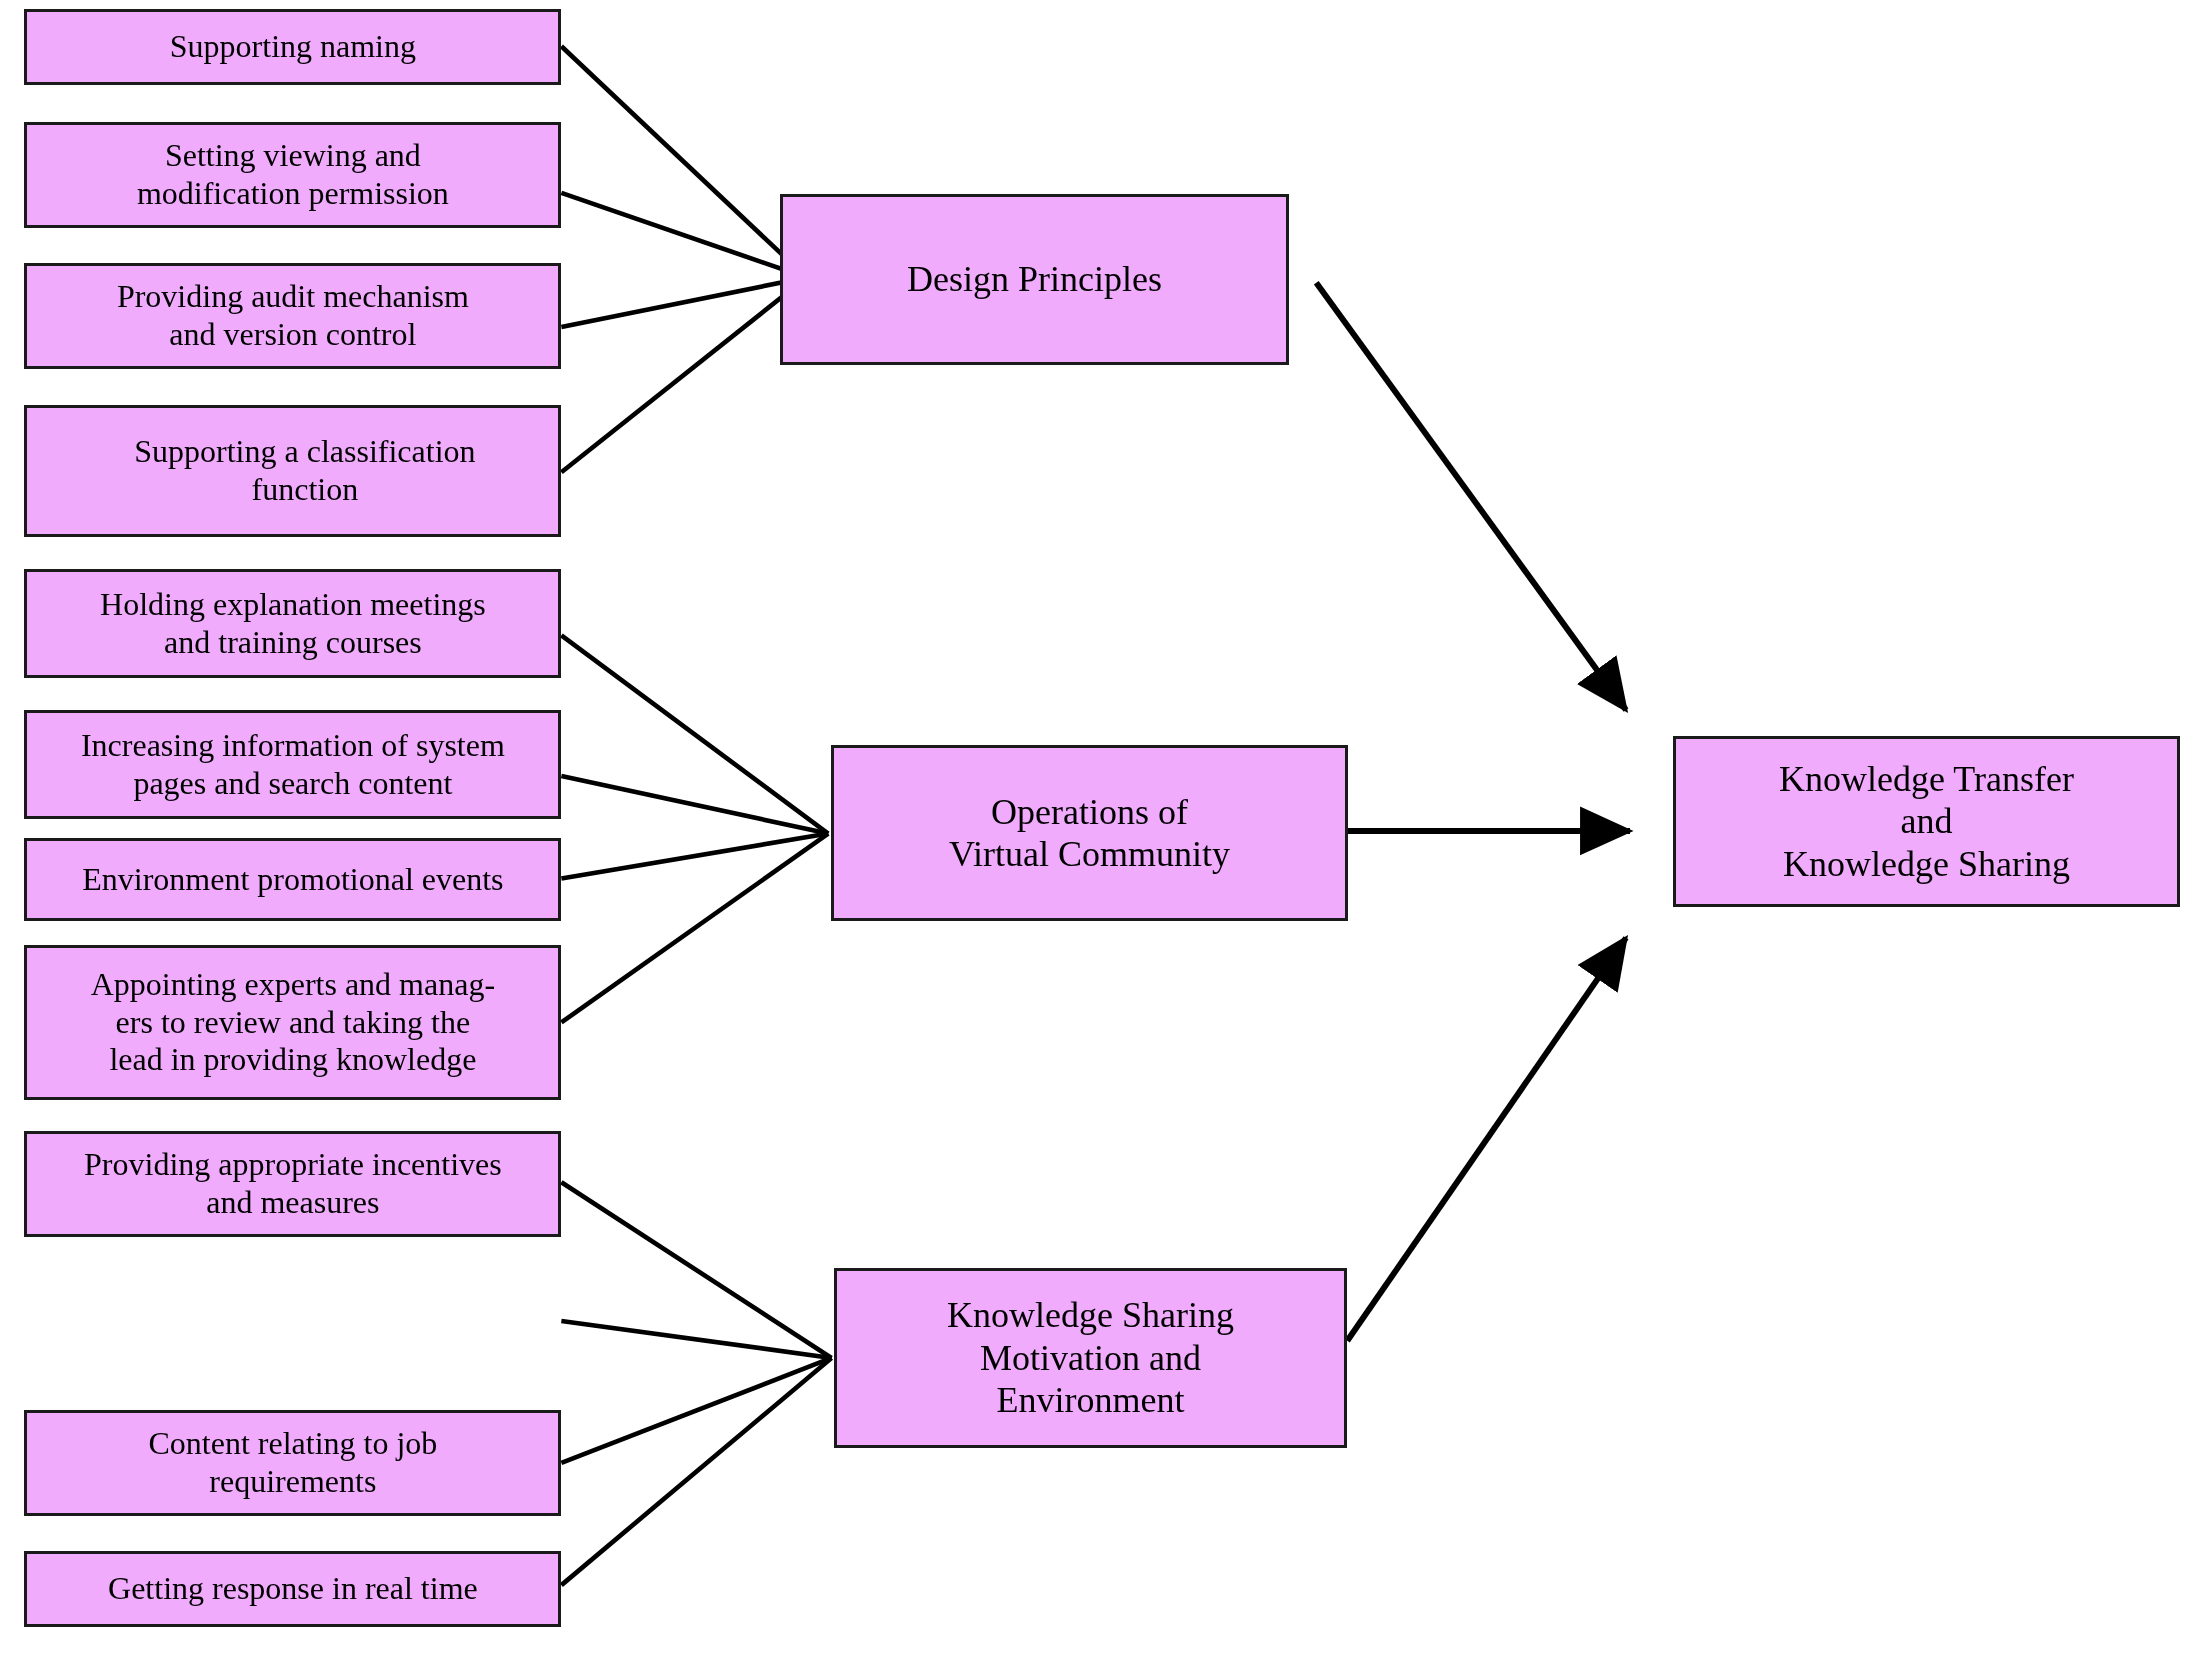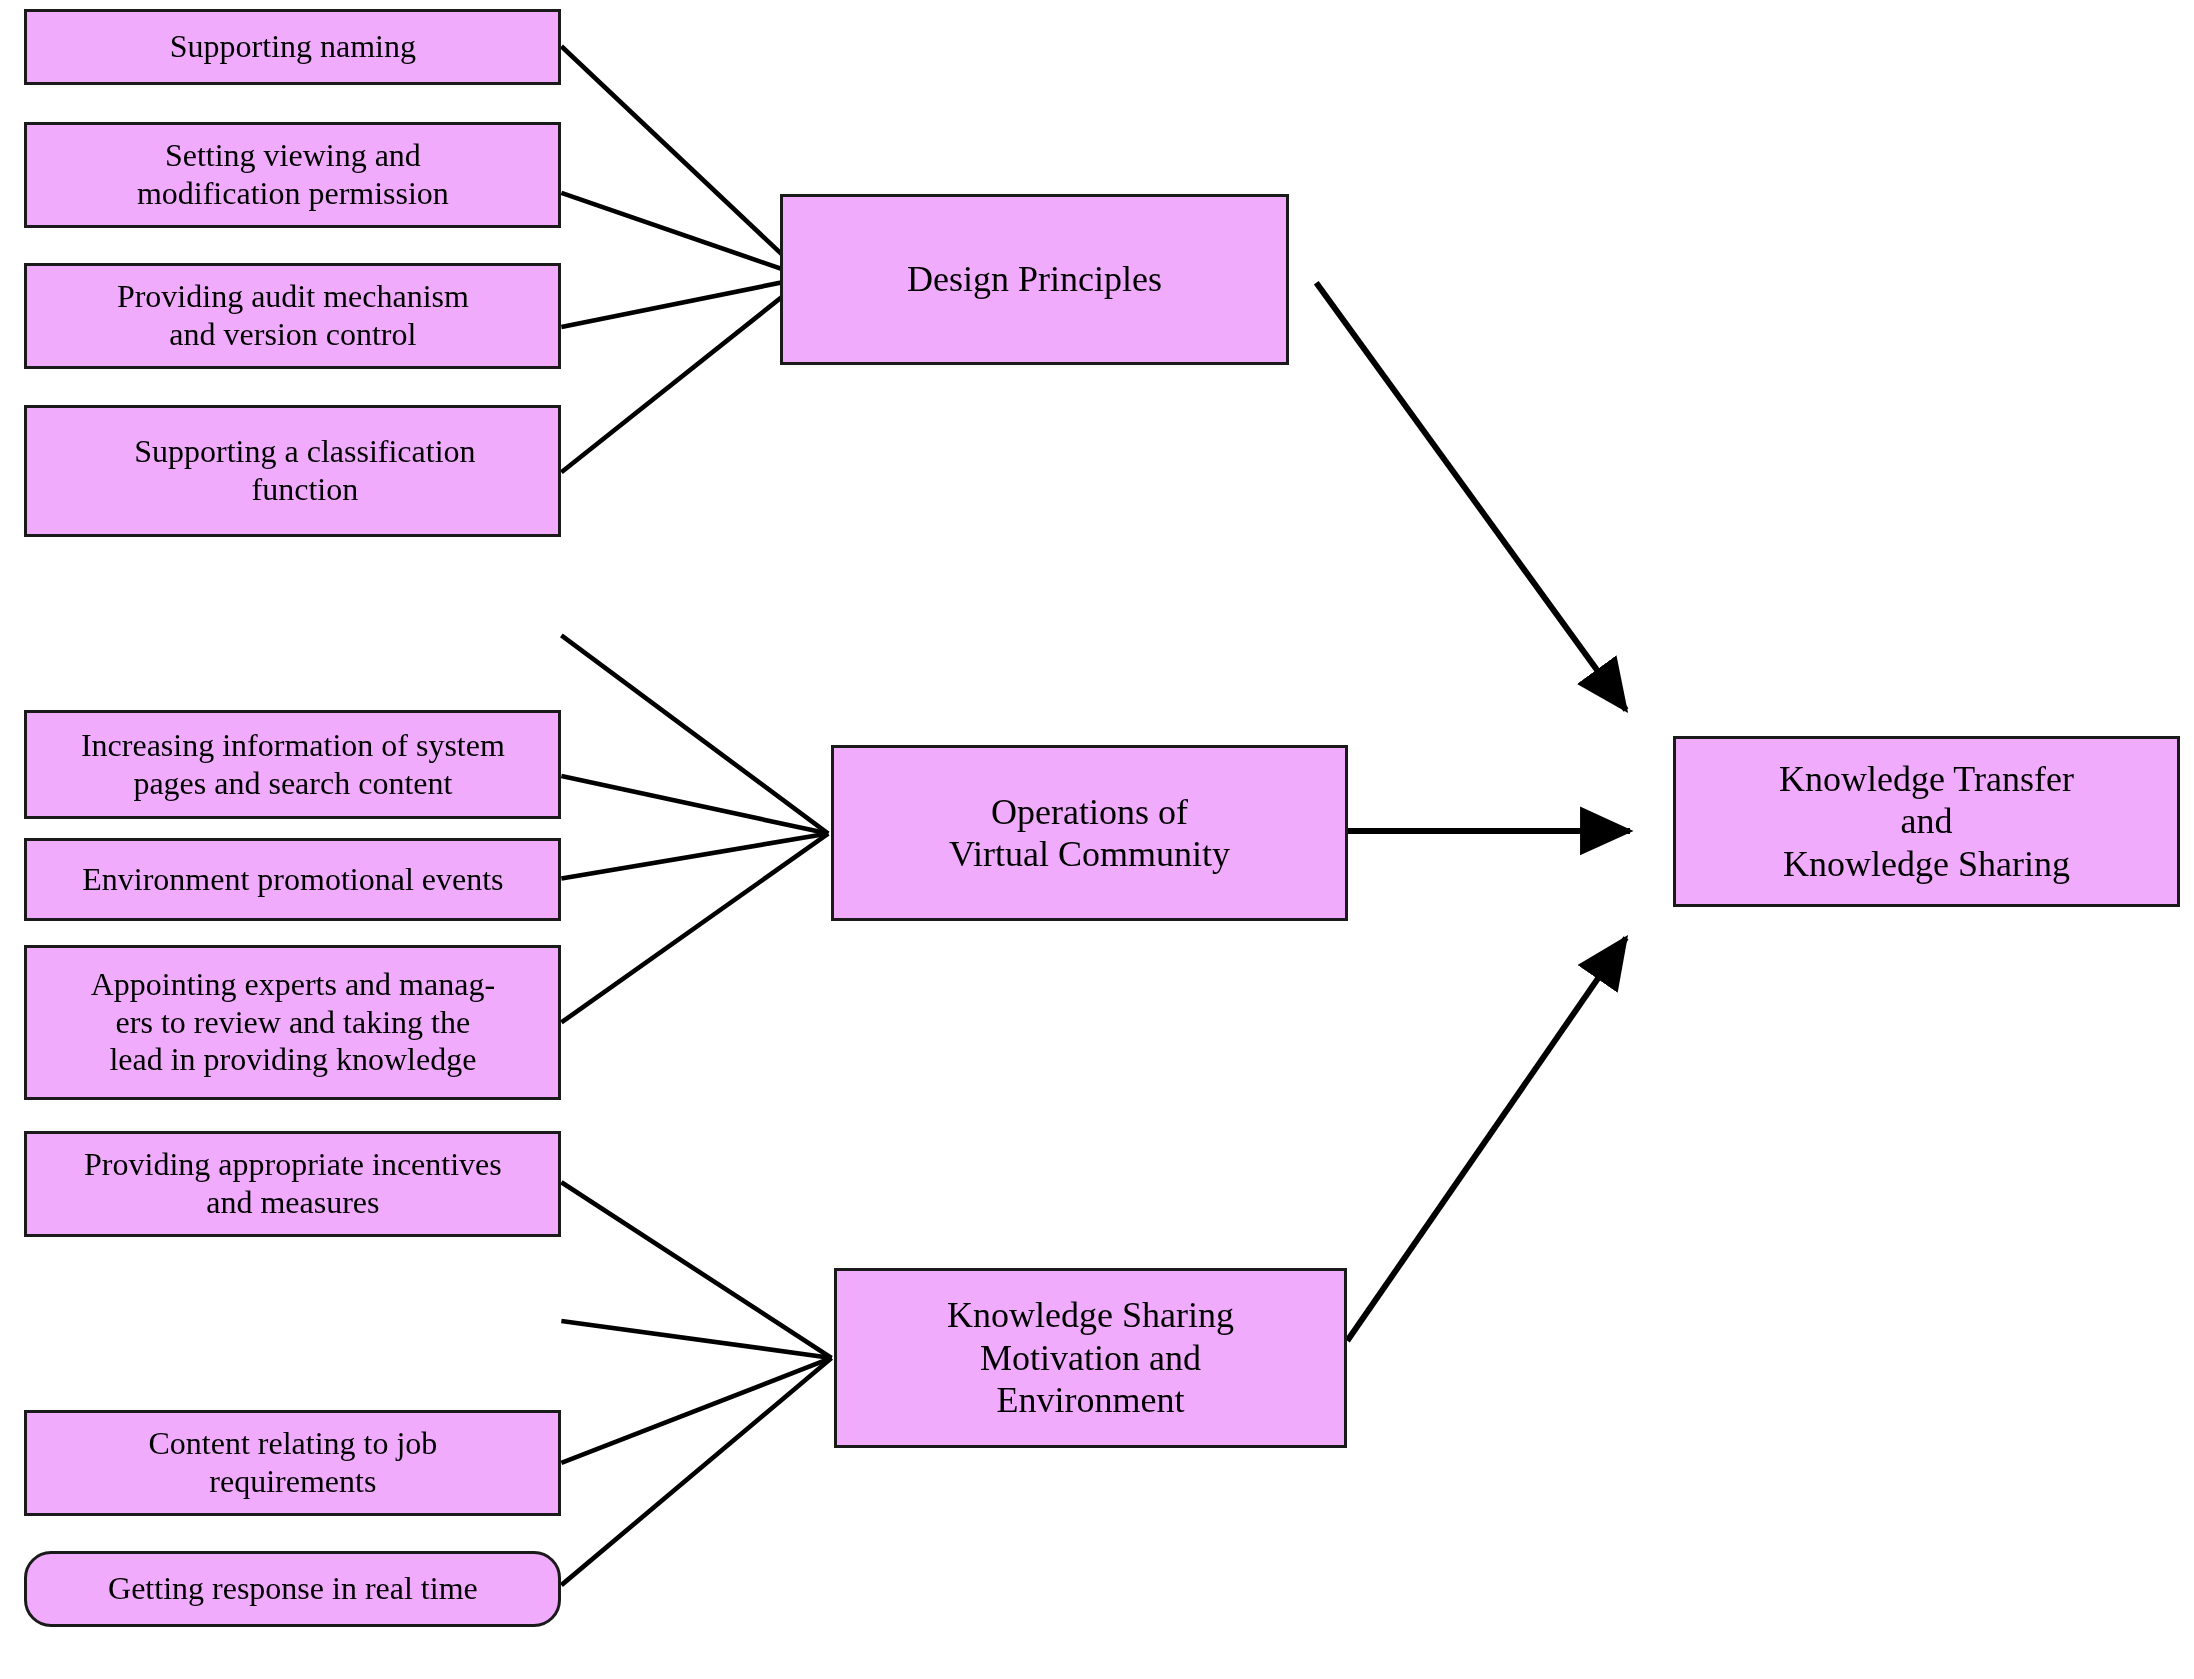--- a/index.html
+++ b/index.html
@@ -59,37 +59,40 @@
   <div class="node-box leaf-box" style="left:24.4px;top:122px;width:537px;height:106px;">
     <span class="node-label">Setting viewing and<br>modification permission</span>
   </div>
   <div class="node-box leaf-box" style="left:24.4px;top:263px;width:537px;height:106px;">
     <span class="node-label">Providing audit mechanism<br>and version control</span>
   </div>
   <div class="node-box leaf-box" style="left:24.4px;top:405px;width:537px;height:132px;padding-left:24px;">
     <span class="node-label">Supporting a classification<br>function</span>
   </div>
 
+  <div class="node-box leaf-box" style="left:24.4px;top:569px;width:537px;height:109px;">
+    <span class="node-label">Holding explanation meetings<br>and training courses</span>
+  </div>
   <div class="node-box leaf-box" style="left:24.4px;top:710px;width:537px;height:109px;">
     <span class="node-label">Increasing information of system<br>pages and search content</span>
   </div>
   <div class="node-box leaf-box" style="left:24.4px;top:838px;width:537px;height:83px;">
     <span class="node-label">Environment promotional events</span>
   </div>
   <div class="node-box leaf-box" style="left:24.4px;top:945px;width:537px;height:155px;">
     <span class="node-label">Appointing experts and manag-<br>ers to review and taking the<br>lead in providing knowledge</span>
   </div>
 
   <div class="node-box leaf-box" style="left:24.4px;top:1131px;width:537px;height:106px;">
     <span class="node-label">Providing appropriate incentives<br>and measures</span>
   </div>
   <div class="node-box leaf-box" style="left:24.4px;top:1410px;width:537px;height:106px;">
     <span class="node-label">Content relating to job<br>requirements</span>
   </div>
-  <div class="node-box leaf-box" style="left:24.4px;top:1551px;width:537px;height:76px;border-radius:27px;">
+  <div class="node-box leaf-box" style="left:24.4px;top:1551px;width:537px;height:76px;">
     <span class="node-label">Getting response in real time</span>
   </div>
 
   <div class="node-box mid-box" style="left:780px;top:194px;width:509px;height:171px;">
     <span class="node-label">Design Principles</span>
   </div>
   <div class="node-box mid-box" style="left:831px;top:745px;width:517px;height:176px;">
     <span class="node-label">Operations of<br>Virtual Community</span>
   </div>
   <div class="node-box mid-box" style="left:834px;top:1268px;width:513px;height:180px;">

